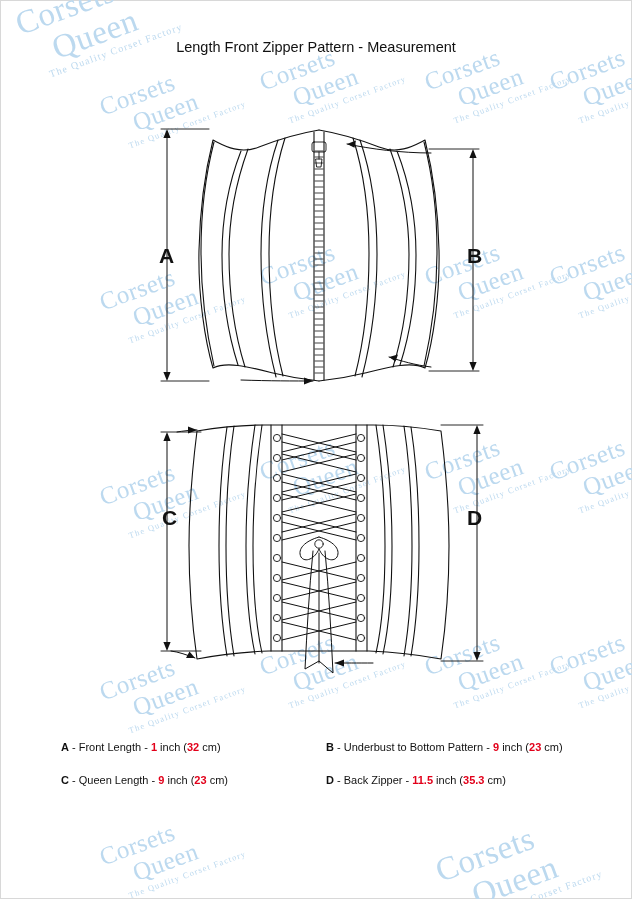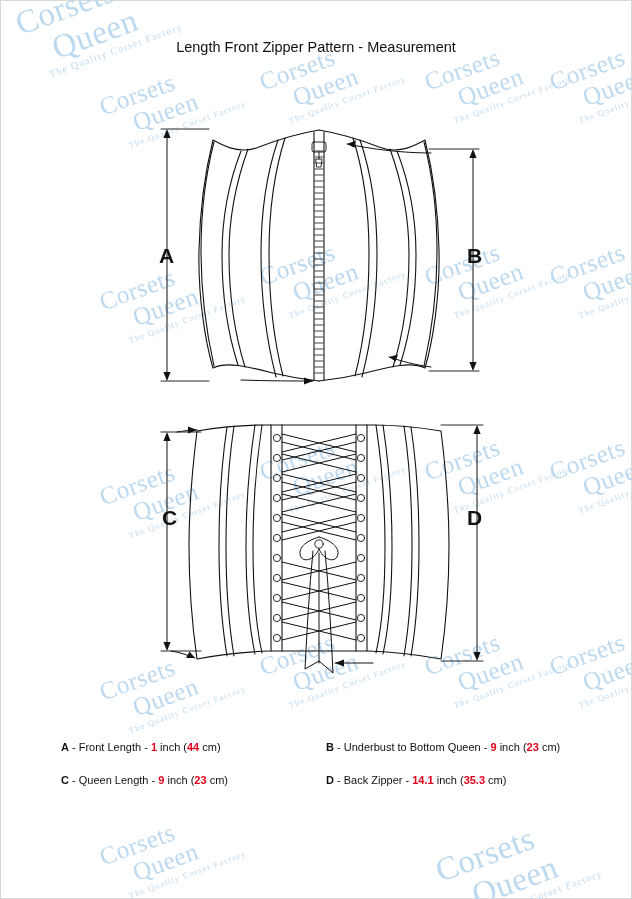--- a/index.html
+++ b/index.html
@@ -402,29 +402,29 @@
   </svg>
 
   <div class="dim-letter" style="left:158px; top:243px;">A</div>
   <div class="dim-letter" style="left:466px; top:243px;">B</div>
   <div class="dim-letter" style="left:161px; top:505px;">C</div>
   <div class="dim-letter" style="left:466px; top:505px;">D</div>
 
   <div class="legend">
     <div class="legend-row">
       <div class="legend-cell">
-        <span class="lk">A</span><span class="lu"> - </span><span>Front Length</span><span class="lu"> - </span><span class="lv">1</span><span class="lu">&nbsp;</span><span>inch</span><span class="lu"> (</span><span class="lv">44</span><span class="lu">&nbsp;</span><span>cm</span><span class="lu">)</span>
+        <span class="lk">A</span><span class="lu"> - </span><span>Front Length</span><span class="lu"> - </span><span class="lv">1</span><span class="lu">&nbsp;</span><span>inch</span><span class="lu"> (</span><span class="lv">32</span><span class="lu">&nbsp;</span><span>cm</span><span class="lu">)</span>
       </div>
       <div class="legend-cell right">
-        <span class="lk">B</span><span class="lu"> - </span><span>Underbust to Bottom Queen</span><span class="lu"> - </span><span class="lv">9</span><span class="lu">&nbsp;</span><span>inch</span><span class="lu"> (</span><span class="lv">23</span><span class="lu">&nbsp;</span><span>cm</span><span class="lu">)</span>
+        <span class="lk">B</span><span class="lu"> - </span><span>Underbust to Bottom Pattern</span><span class="lu"> - </span><span class="lv">9</span><span class="lu">&nbsp;</span><span>inch</span><span class="lu"> (</span><span class="lv">23</span><span class="lu">&nbsp;</span><span>cm</span><span class="lu">)</span>
       </div>
     </div>
     <div class="legend-row">
       <div class="legend-cell">
         <span class="lk">C</span><span class="lu"> - </span><span>Queen Length</span><span class="lu"> - </span><span class="lv">9</span><span class="lu">&nbsp;</span><span>inch</span><span class="lu"> (</span><span class="lv">23</span><span class="lu">&nbsp;</span><span>cm</span><span class="lu">)</span>
       </div>
       <div class="legend-cell right">
-        <span class="lk">D</span><span class="lu"> - </span><span>Back Zipper</span><span class="lu"> - </span><span class="lv">14.1</span><span class="lu">&nbsp;</span><span>inch</span><span class="lu"> (</span><span class="lv">35.3</span><span class="lu">&nbsp;</span><span>cm</span><span class="lu">)</span>
+        <span class="lk">D</span><span class="lu"> - </span><span>Back Zipper</span><span class="lu"> - </span><span class="lv">11.5</span><span class="lu">&nbsp;</span><span>inch</span><span class="lu"> (</span><span class="lv">35.3</span><span class="lu">&nbsp;</span><span>cm</span><span class="lu">)</span>
       </div>
     </div>
   </div>
 
 </div>
 
 </body></html>

